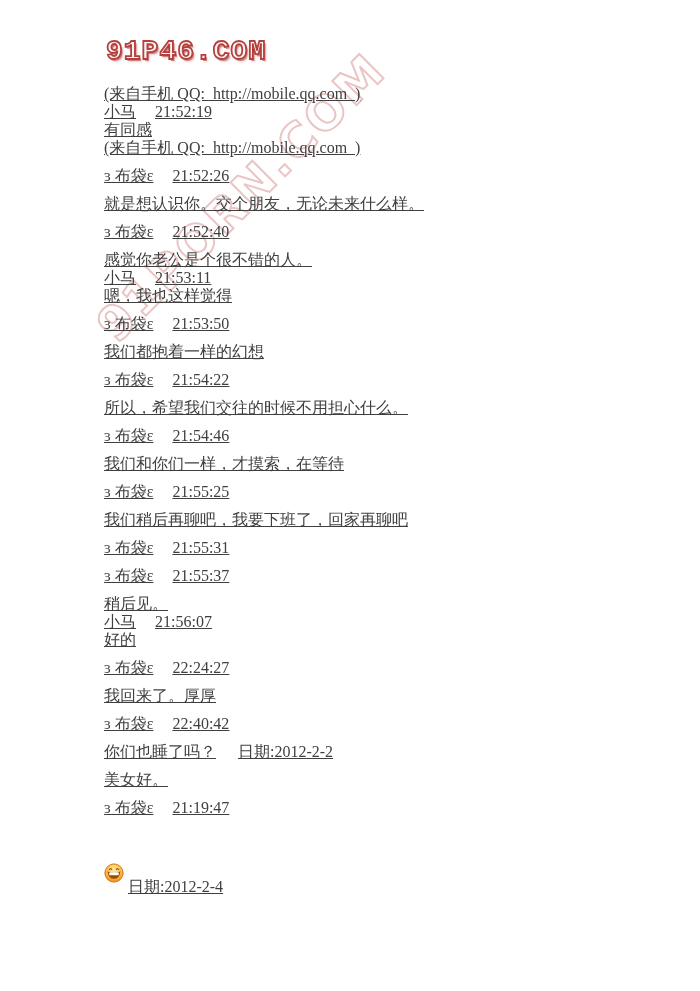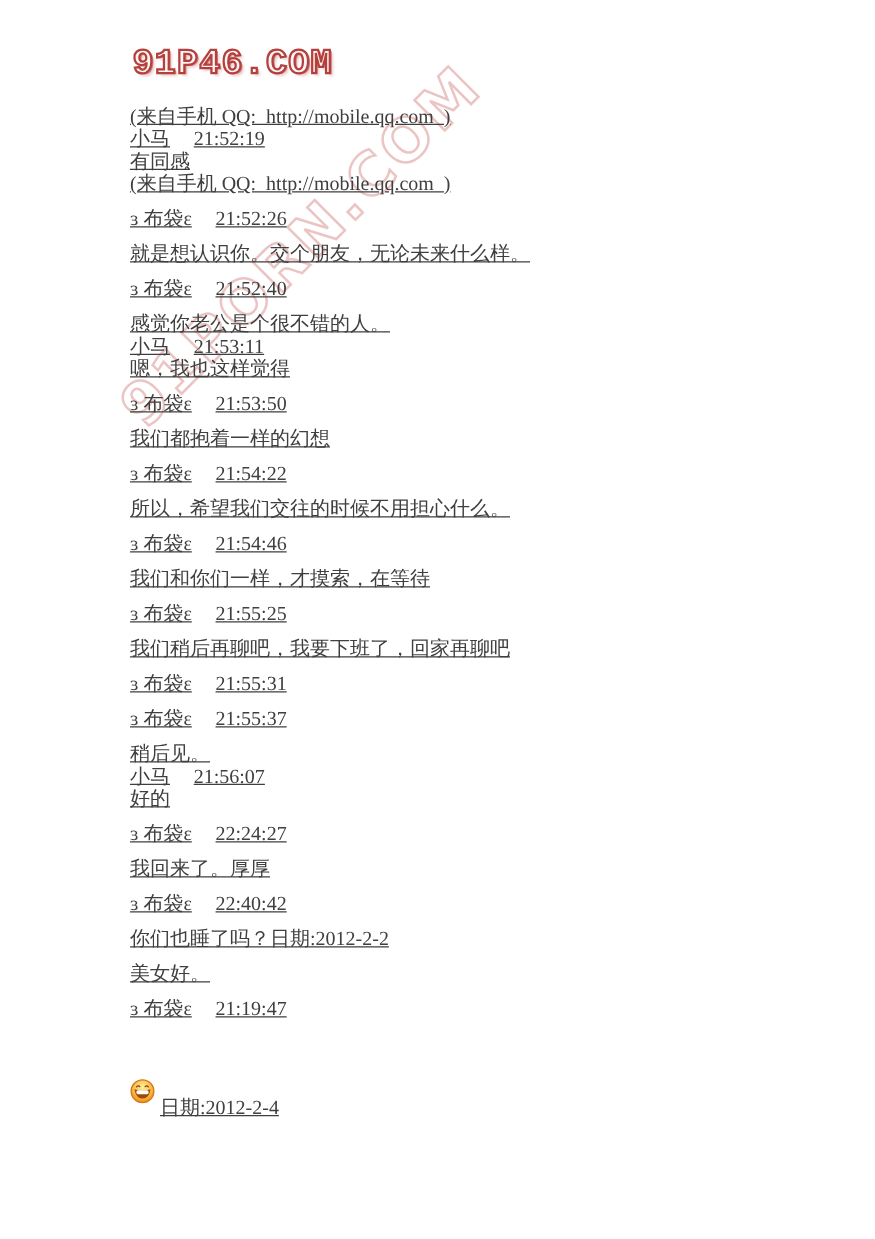--- a/index.html
+++ b/index.html
@@ -45,21 +45,21 @@
     position: absolute;
     left: 104px;
     top: 85px;
     width: 520px;
     font-size: 16px;
     text-decoration: underline;
   }
   .block { margin-bottom: 10px; }
   .line { line-height: 18px; white-space: pre-wrap; }
   .speaker { margin-right: 19px; }
-  .date { }
+  .date { margin-left: 22px; }
   .emoji {
     display: inline-block;
     width: 20px;
     height: 20px;
     vertical-align: -5px;
     margin-right: 4px;
   }
   .emoji svg { display: block; }
 </style>
 </head>

